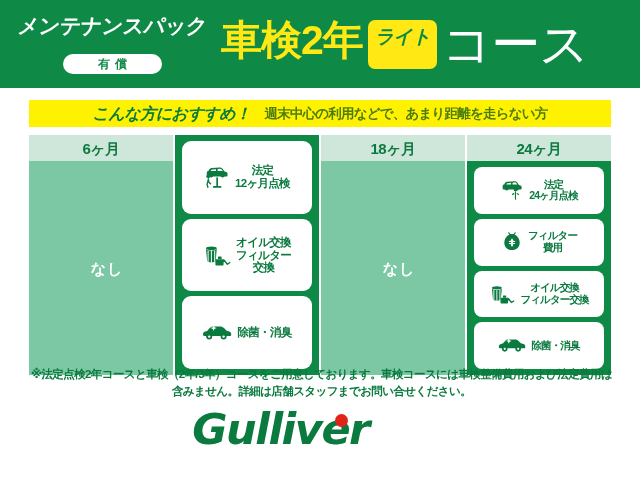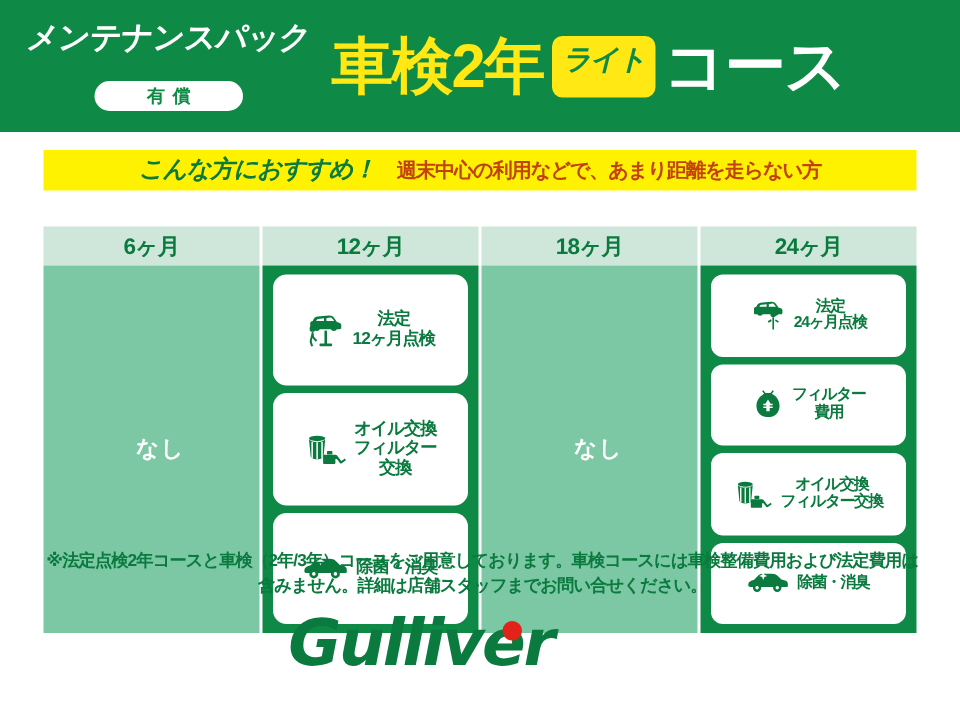--- a/index.html
+++ b/index.html
@@ -87,22 +87,22 @@
     font-weight: bold;
     line-height: 1;
     border-radius: 7px;
     padding: 7px 7px 8px 7px;
     margin: 0 5px;
     letter-spacing: -1px;
     font-style: italic;
   }
   .hr-white {
     color: #ffffff;
-    font-size: 41px;
-    font-weight: bold;
+    font-size: 49px;
+    font-weight: normal;
     line-height: 1;
     letter-spacing: -1px;
   }
 
   
   .reco-band {
     position: absolute;
     left: 29px;
     top: 100px;
     width: 582px;
@@ -116,34 +116,34 @@
   .reco-strong {
     color: #0A7A3E;
     font-size: 16px;
     font-weight: bold;
     font-style: italic;
     letter-spacing: -0.5px;
     margin-right: 14px;
     line-height: 1;
   }
   .reco-text {
-    color: #c2410c;
+    color: #4d7c0f;
     font-size: 13.5px;
     font-weight: bold;
     letter-spacing: -0.8px;
     line-height: 1;
   }
 
   
   .table {
     position: absolute;
     left: 29px;
-    top: 151px;
+    top: 135px;
     width: 582px;
-    height: 271px;
+    height: 240px;
     display: flex;
     gap: 2px;
   }
   .col {
     flex: 1 1 0;
     display: flex;
     flex-direction: column;
     min-width: 0;
   }
   .col-head {
@@ -285,21 +285,20 @@
   <div class="table">
 
     <div class="col col-6">
       <div class="col-head">6ヶ月</div>
       <div class="col-body empty">
         <span class="none-label">なし</span>
       </div>
     </div>
 
     <div class="col col-12">
-      <div class="col-head">12ヶ月</div>
       <div class="col-body filled">
 
         <div class="card">
           <span class="card-icon">
             <svg width="26" height="24" viewBox="0 0 26 24" fill="#0A7A3E">
               <path d="M4.5 6.0c0.6-1.8 1.6-2.8 3.2-3.0l7.6-0.6c1.6-0.1 2.6 0.4 3.4 1.5l1.9 2.7 1.6 0.5c0.9 0.3 1.3 0.8 1.3 1.7v1.6c0 0.7-0.4 1.1-1.1 1.1H4.0c-0.8 0-1.2-0.4-1.2-1.2V7.6c0-0.8 0.4-1.3 1.2-1.5zM8.2 4.6c-0.7 0.1-1.1 0.5-1.4 1.4H12V4.2zM13.6 4.1v1.9h5.2l-1.3-1.7c-0.4-0.5-0.8-0.7-1.5-0.6z"></path>
               <circle cx="7.2" cy="10.6" r="2.0"></circle>
               <circle cx="18.6" cy="10.6" r="2.0"></circle>
               <rect x="12.3" y="12.4" width="1.7" height="9.6"></rect>
               <rect x="9.0" y="21.0" width="8.4" height="1.8" rx="0.6"></rect>

